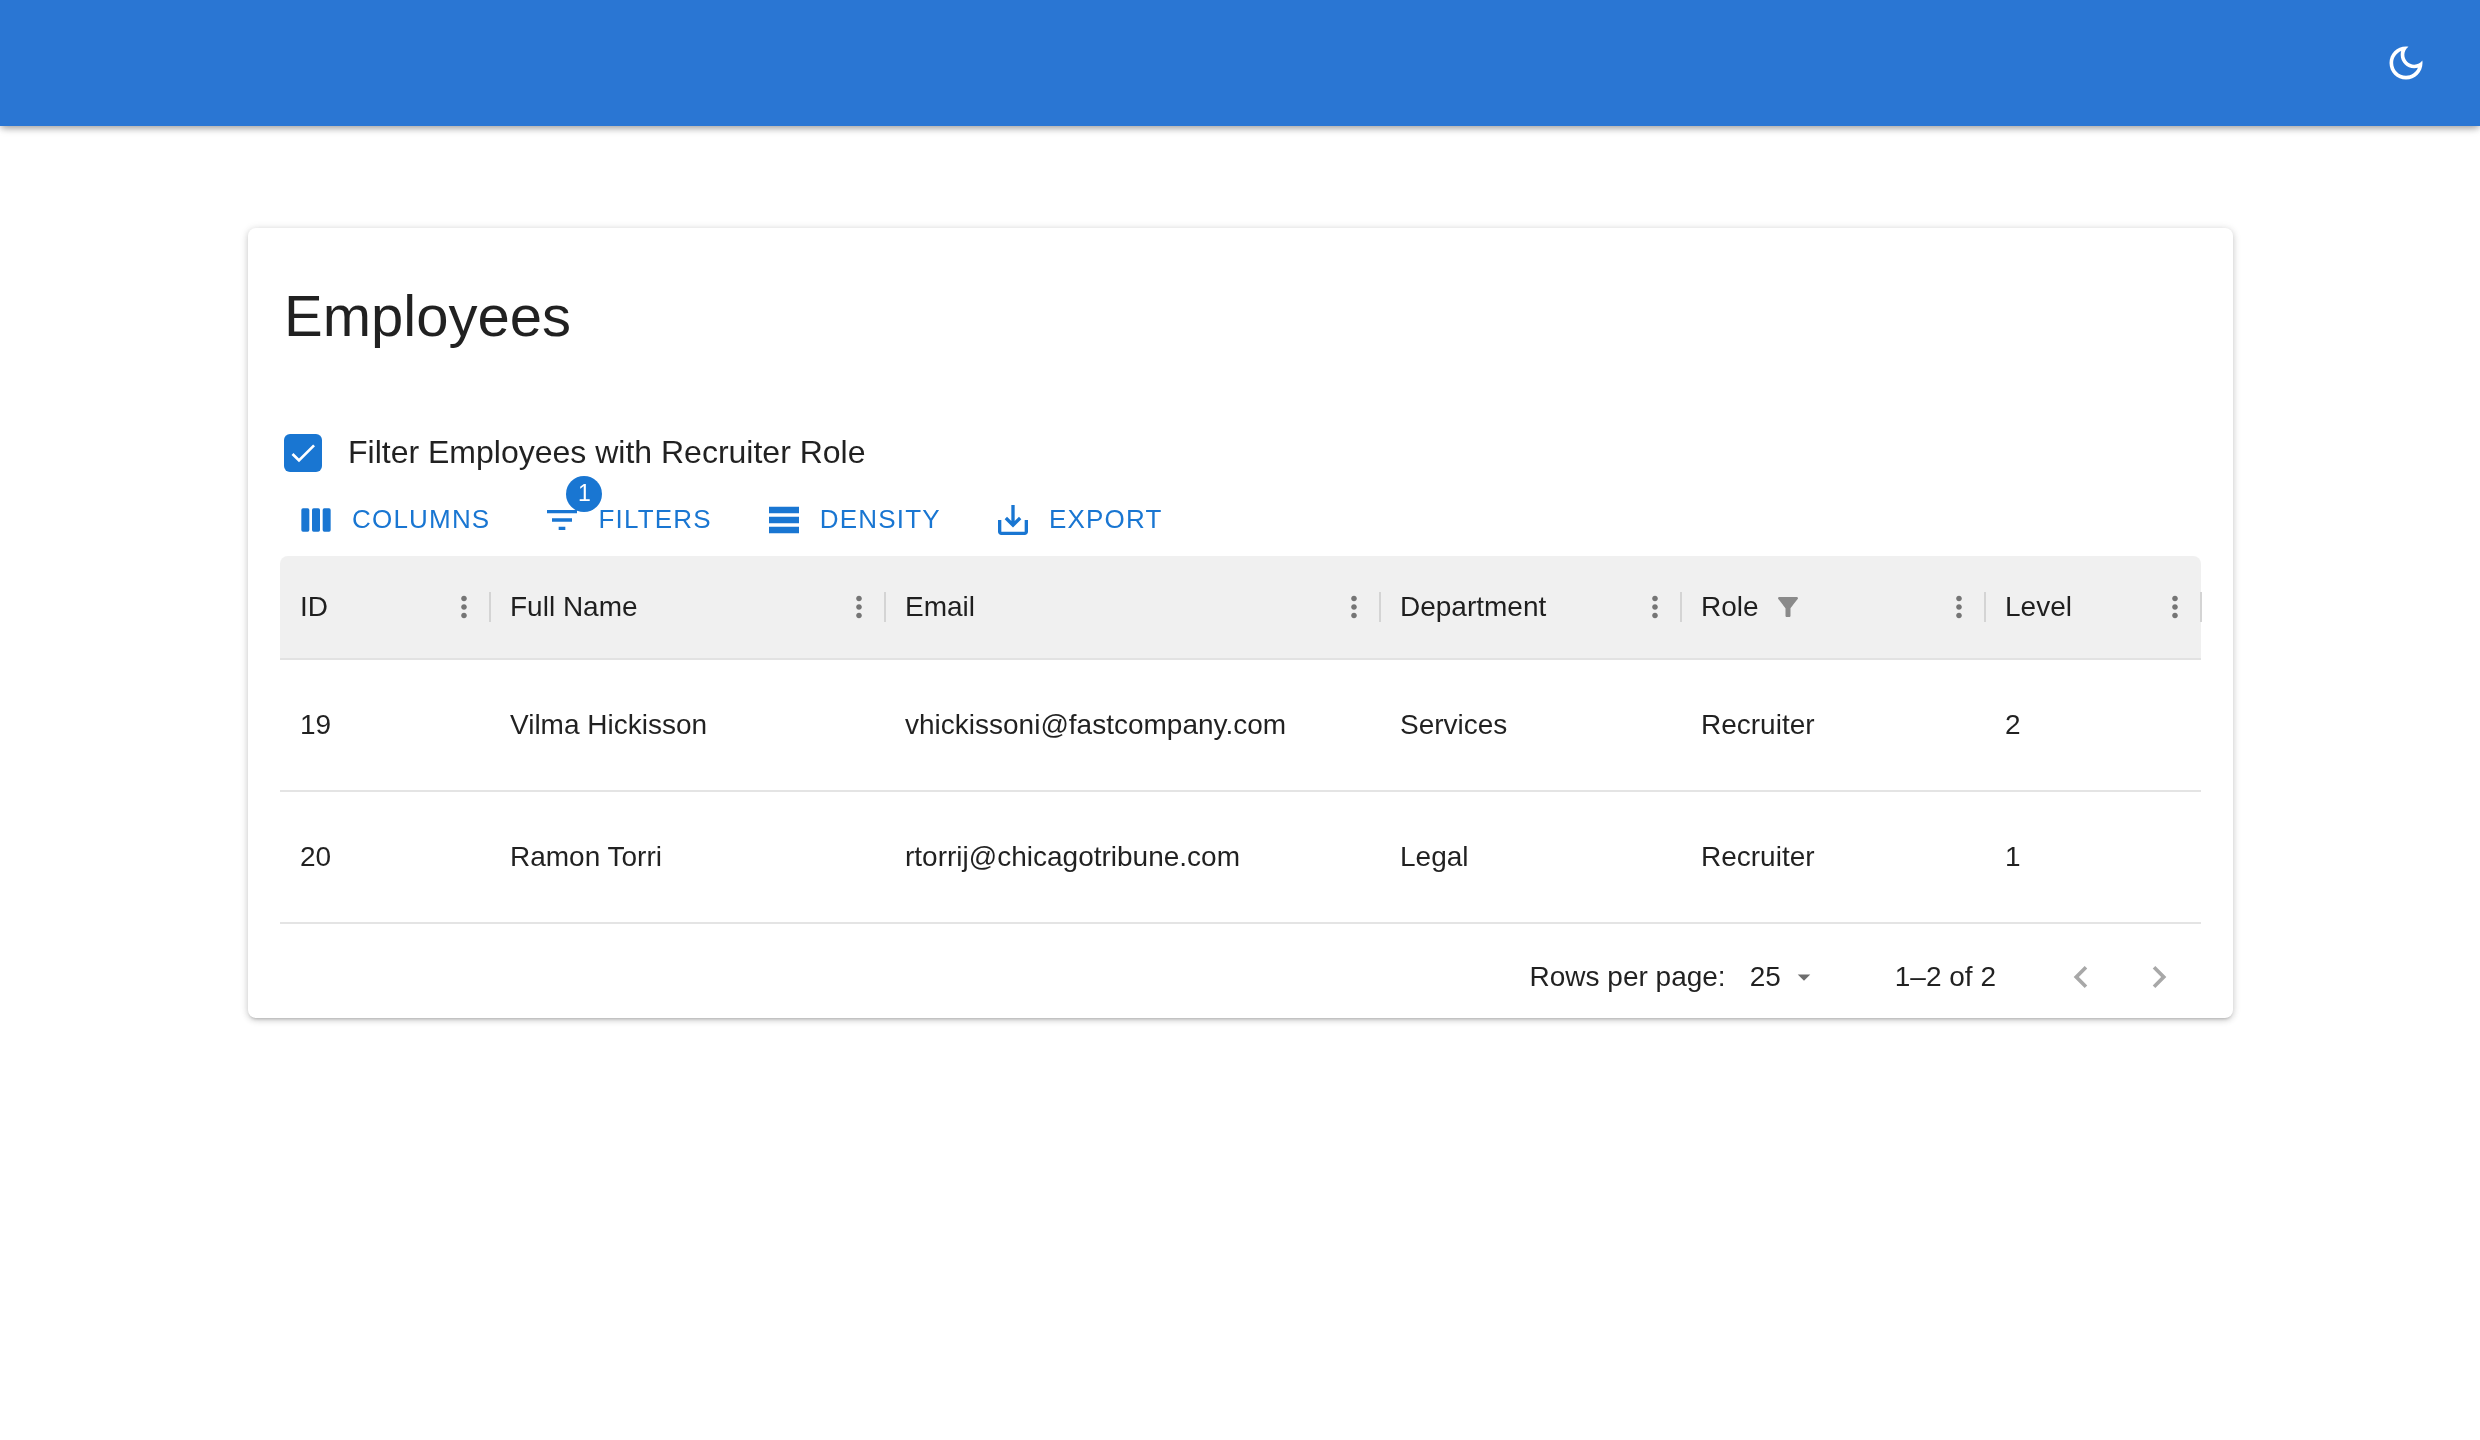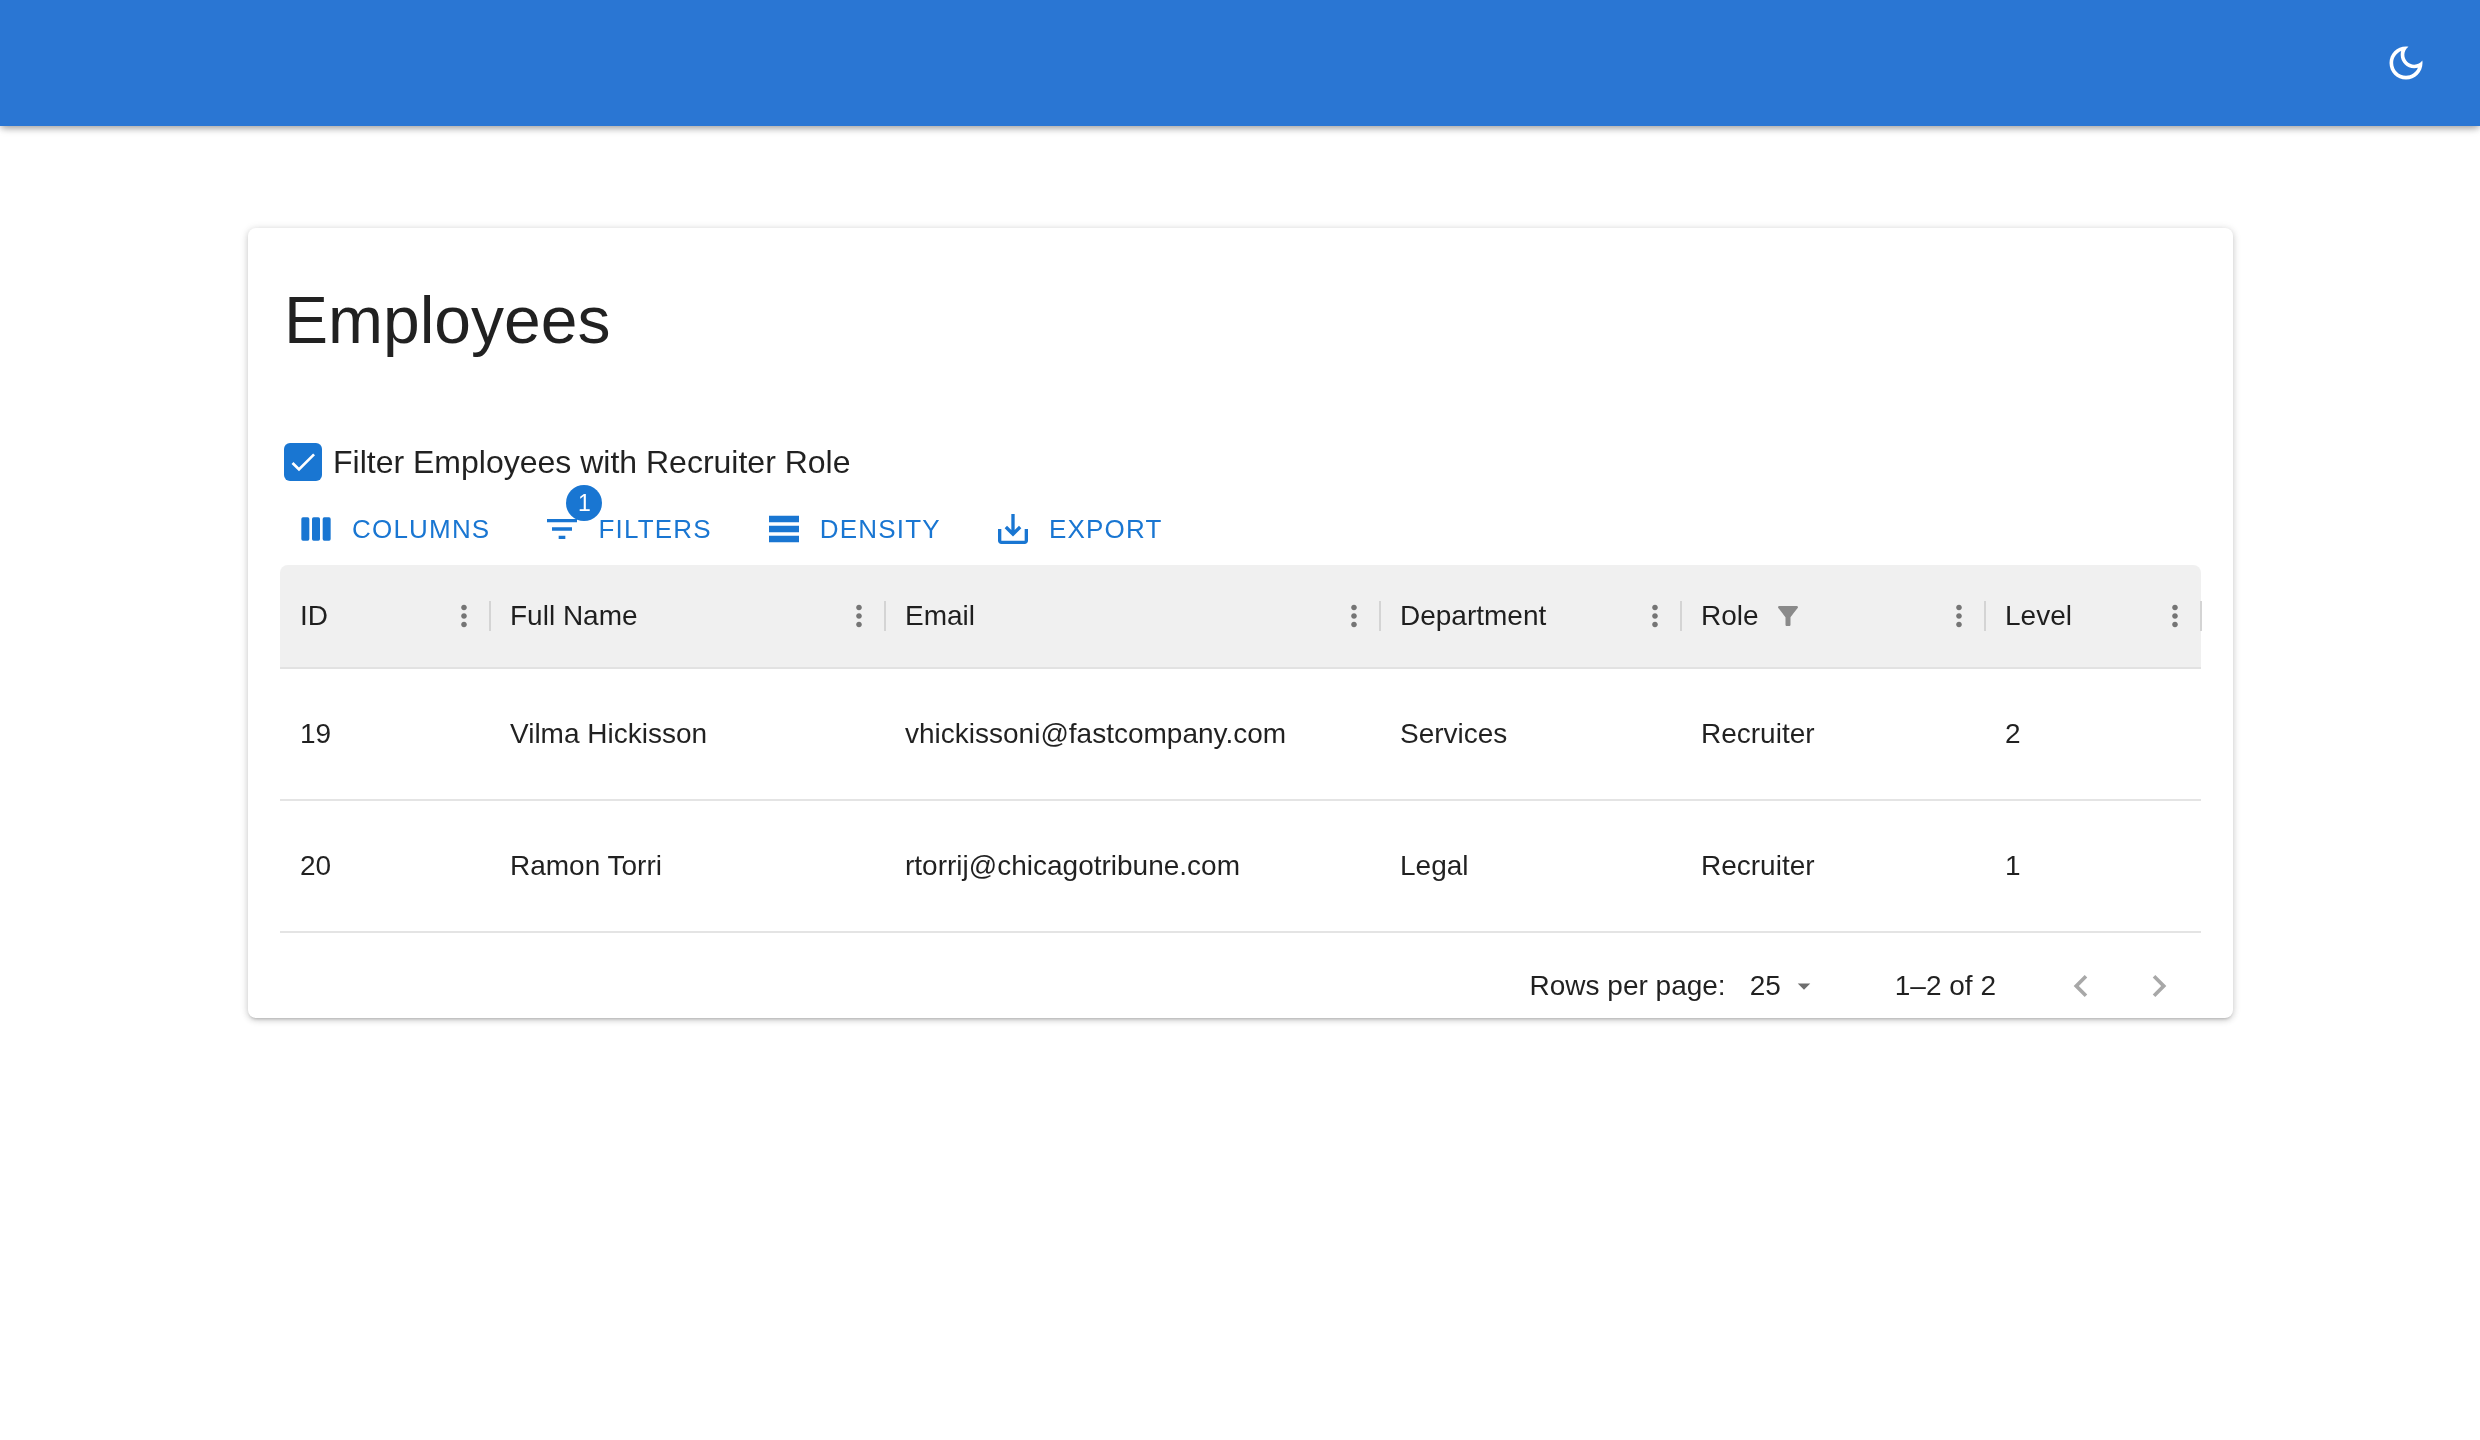--- a/index.html
+++ b/index.html
@@ -39,32 +39,32 @@
     position: absolute;
     left: 248px; top: 228px;
     width: 1985px; height: 790px;
     box-sizing: border-box;
     background: #fff;
     border-radius: 8px;
     box-shadow: 0 3px 3px -2px rgba(0,0,0,0.17), 0 2px 6px 0 rgba(0,0,0,0.14), 0 1px 10px 0 rgba(0,0,0,0.11);
     padding: 32px;
   }
   .title {
-    font-size: 66px;
+    font-size: 58px;
     font-weight: 400;
     line-height: 1.17;
     margin: 22px 0 0 4px;
     letter-spacing: 0;
   }
   
   .checkrow {
     margin: 84px 0 0 4px;
     display: flex;
     align-items: center;
-    gap: 11px;
+    gap: 26px;
     cursor: pointer;
     width: fit-content;
   }
   .checkbox {
     width: 38px; height: 38px;
     background: #1976d2;
     border-radius: 6px;
     display: flex; align-items: center; justify-content: center;
     flex: none;
   }

